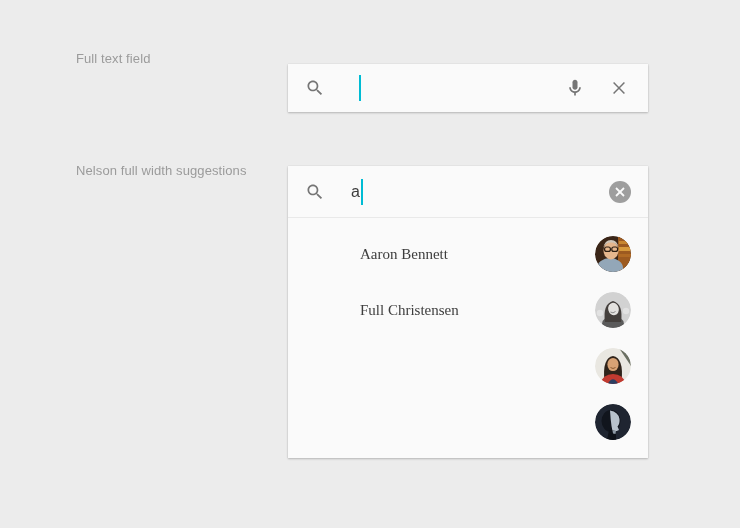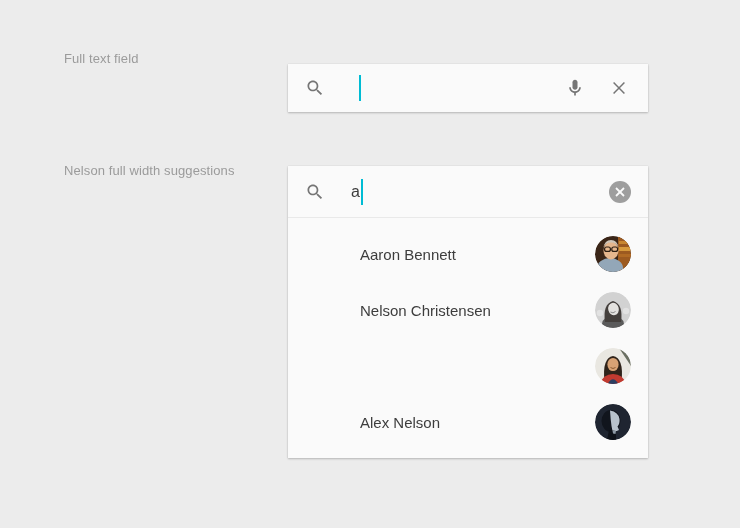--- a/index.html
+++ b/index.html
@@ -4,21 +4,21 @@
 <style>
   * { margin:0; padding:0; box-sizing:border-box; }
   html,body { width:740px; height:528px; }
   body {
     position:relative;
     background:#ececec;
     font-family:"Liberation Sans","DejaVu Sans",sans-serif;
     overflow:hidden;
   }
   .side-label {
-    position:absolute; left:64px;
+    position:absolute; left:76px;
     font-size:13px; color:#9b9b9b; letter-spacing:.1px;
   }
   #label-full-text { top:51px; }
   #label-suggestions { top:163px; }
 
   .bar {
     position:absolute; left:288px; width:360px;
     background:#fafafa;
     box-shadow:0 1px 2px rgba(0,0,0,.22), 0 0 1px rgba(0,0,0,.12);
   }
@@ -45,21 +45,21 @@
     position:absolute; right:17px; top:15px;
     width:22px; height:22px; border-radius:50%;
     background:#9e9e9e;
     display:flex; align-items:center; justify-content:center;
     cursor:pointer;
   }
   .divider { position:absolute; left:0; top:51px; width:100%; height:1px; background:#e9e9e9; }
 
   .suggest-list { position:absolute; left:0; top:52px; width:100%; padding:8px 0; }
   .suggest-item {
-    position:relative; height:56px; cursor:pointer;
+    position:relative; height:56px; cursor:pointer;font-family:Liberation Serif, serif;
   }
   .suggest-name {
     position:absolute; left:72px; top:0; height:56px;
     display:flex; align-items:center;
     font-size:15px; color:#3d3d3d;
   }
   .avatar {
     position:absolute; right:17px; top:10px;
     width:36px; height:36px; border-radius:50%; overflow:hidden;
   }
@@ -133,21 +133,21 @@
             <ellipse cx="16" cy="14.5" rx="7.5" ry="9" fill="#e5b68d"></ellipse>
             <path d="M8.5 12 Q9.5 4 16 4 Q22.5 4 23.5 12 Q22 6.5 16 6.5 Q10 6.5 8.5 12 Z" fill="#cfc5b8"></path>
             <rect x="9.6" y="11" width="5.8" height="4.4" rx="2" fill="none" stroke="#2a1d12" stroke-width="1.2"></rect>
             <rect x="16.8" y="11" width="5.8" height="4.4" rx="2" fill="none" stroke="#2a1d12" stroke-width="1.2"></rect>
           </g>
         </svg>
       </span>
     </div>
 
     <div class="suggest-item">
-      <span class="suggest-name">Nelson Christensen</span>
+      <span class="suggest-name">Full Christensen</span>
       <span class="avatar">
         <svg width="36" height="36" viewBox="0 0 36 36">
           <defs>
               <clipPath id="cp2">
                 <circle cx="18" cy="18" r="18"></circle>
               </clipPath>
             </defs>
           <g clip-path="url(#cp2)">
             <rect width="36" height="36" fill="#d2d2d2"></rect>
             <circle cx="5" cy="21" r="3.2" fill="#e2e2e2"></circle>
@@ -176,21 +176,20 @@
             <ellipse cx="18" cy="16.5" rx="5.6" ry="6.6" fill="#d8a275"></ellipse>
             <path d="M5 36 Q8 26 18 26 Q28 26 31 36 Z" fill="#c03a30"></path>
             <path d="M12.5 36 Q18 26.5 23.5 36 Z" fill="#2c3e62"></path>
             <path d="M15.5 19.5 Q18 21.5 20.5 19.5" fill="none" stroke="#8a5a34" stroke-width="1"></path>
           </g>
         </svg>
       </span>
     </div>
 
     <div class="suggest-item">
-      <span class="suggest-name">Alex Nelson</span>
       <span class="avatar">
         <svg width="36" height="36" viewBox="0 0 36 36">
           <defs>
               <clipPath id="cp4">
                 <circle cx="18" cy="18" r="18"></circle>
               </clipPath>
             </defs>
           <g clip-path="url(#cp4)">
             <rect width="36" height="36" fill="#1f2531"></rect>
             <ellipse cx="16" cy="17" rx="9.5" ry="11" fill="#11151d"></ellipse>

